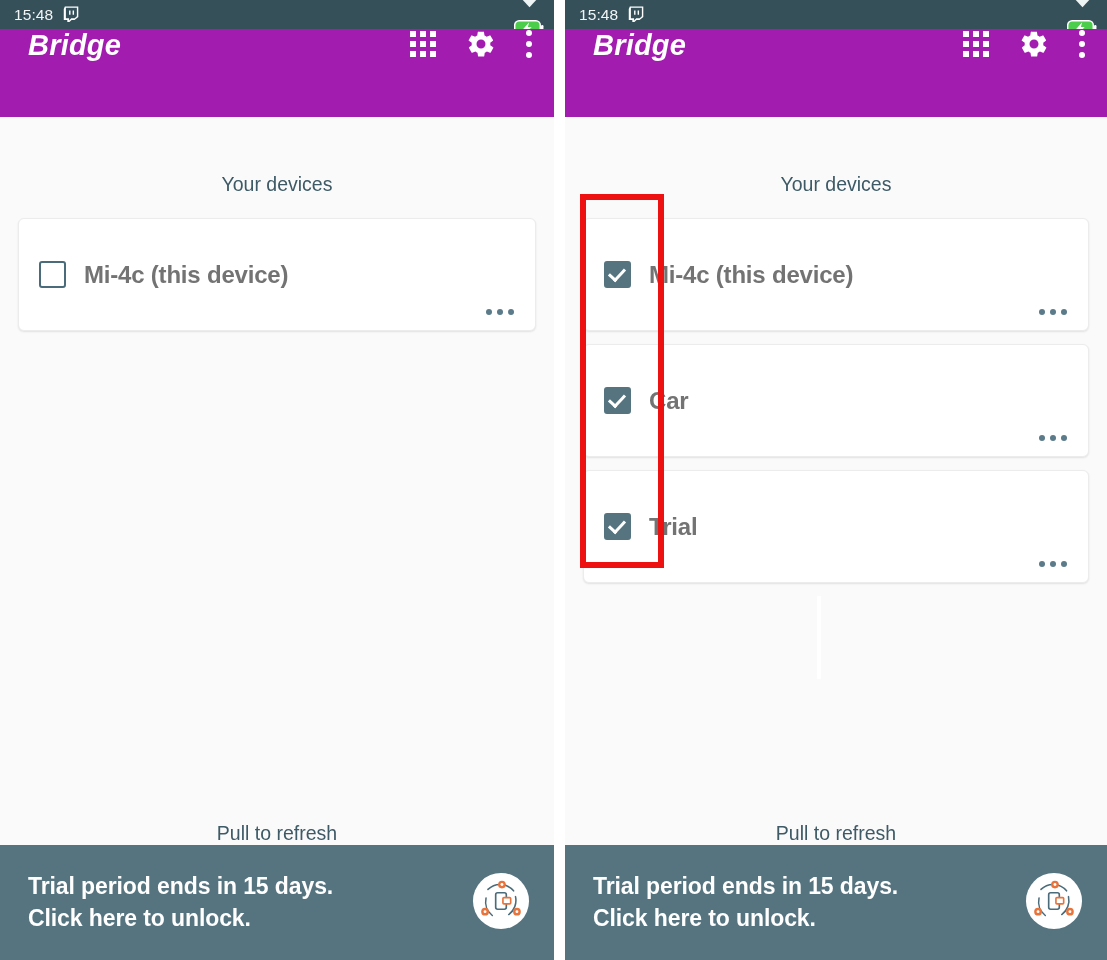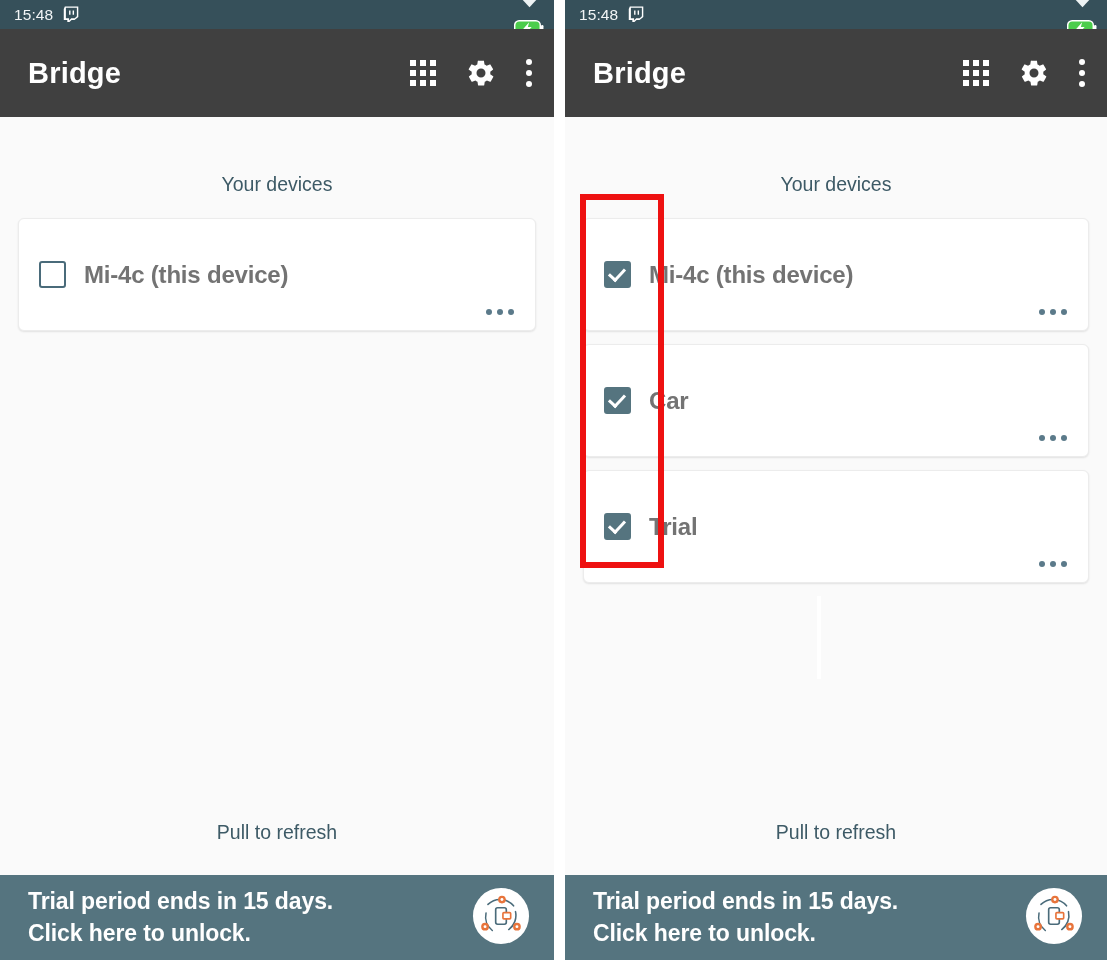--- a/index.html
+++ b/index.html
@@ -40,25 +40,26 @@
   }
   .sb-left { display: flex; align-items: center; gap: 9px; }
   .sb-clock { font-size: 15.5px; letter-spacing: .1px; color:#f2f5f6; }
   .sb-right { margin-left: auto; display: flex; align-items: center; gap: 9px; flex-direction: column; }
   .sb-batt-pct { font-size: 14.5px; color: #f2f5f6; letter-spacing: .2px; }
   .ico { display: block; }
 
   
   .toolbar {
     height: 88px;
-    background: #404040;
-    display: flex;
-    align-items: center;
+    background: #a21caf;
+    display: flex;
+    align-items: flex-start;
     padding: 0 22px 0 28px;
     flex: 0 0 auto;
+    font-style: italic;
   }
   .app-title {
     color: #ffffff;
     font-size: 29px;
     font-weight: bold;
     letter-spacing: .2px;
   }
   .toolbar-actions { margin-left: auto; display: flex; align-items: center; gap: 30px; }
   .tb-btn { display: flex; align-items: center; justify-content: center; cursor: pointer; }
 
@@ -130,28 +131,27 @@
     display: flex; gap: 5px; align-items: center;
     cursor: pointer;
   }
   .card-more i { width: 6px; height: 6px; border-radius: 50%; background: #5b7a8a; display: block; }
 
   .spacer { flex: 1 1 auto; position: relative; }
   .pull-refresh {
     text-align: center;
     color: #3d5a66;
     font-size: 19.5px;
-    padding-bottom: 31px;
     flex: 0 0 auto;
   }
 
   
   .banner {
     background: #55747f;
-    height: 85px;
+    height: 115px;
     flex: 0 0 auto;
     display: flex;
     align-items: center;
     padding: 0 24px 0 28px;
     cursor: pointer;
   }
   .banner-text {
     color: #ffffff;
     font-size: 23px;
     font-weight: bold;

